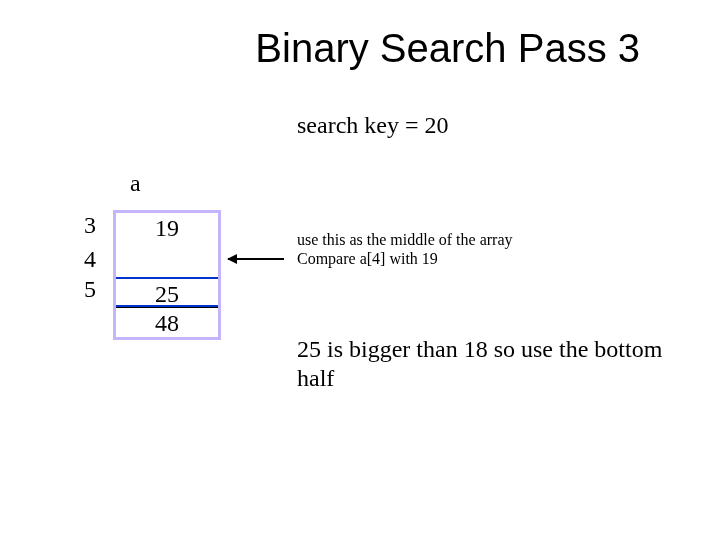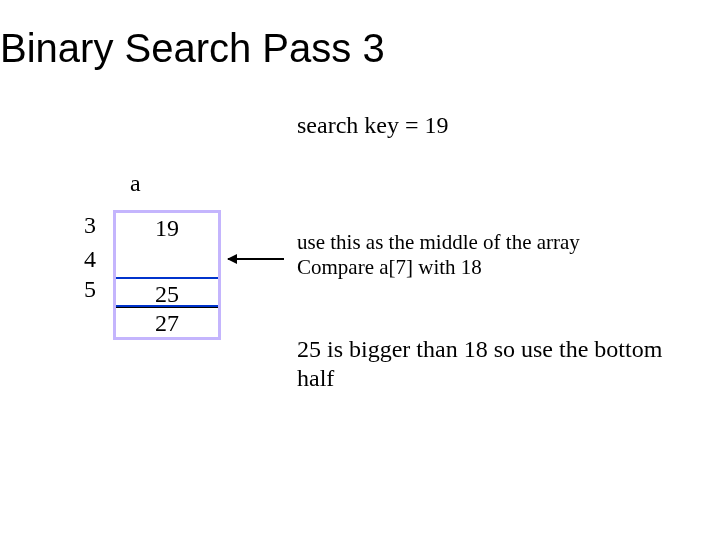--- a/index.html
+++ b/index.html
@@ -14,21 +14,21 @@
   .slide {
     position: relative;
     width: 720px;
     height: 540px;
   }
   .title {
     position: absolute;
     top: 26px;
     left: 0;
     width: 640px;
-    text-align: left;
+    text-align: right;
     font-family: Arial, Helvetica, sans-serif;
     font-size: 40px;
     font-weight: 400;
   }
   .search-key {
     position: absolute;
     top: 112px;
     left: 297px;
     font-size: 24px;
   }
@@ -87,55 +87,55 @@
     border-right: 10px solid #000;
     border-top: 5px solid transparent;
     border-bottom: 5px solid transparent;
   }
 
   .note1 {
     position: absolute;
     top: 230px;
     left: 297px;
     width: 400px;
-    font-size: 21px;
+    font-size: 16px;
     line-height: 1.2;
   }
   .note2 {
     position: absolute;
     top: 335px;
     left: 297px;
     width: 400px;
     font-size: 24px;
     line-height: 1.2;
   }
 </style>
 </head>
 <body>
 
 <div class="slide">
 
   <div class="title">Binary Search Pass 3</div>
 
-  <div class="search-key">search key = 19</div>
+  <div class="search-key">search key = 20</div>
 
   <div class="array-label">a</div>
 
   <div class="idx idx0">3</div>
   <div class="idx idx1">4</div>
   <div class="idx idx2">5</div>
 
   <div class="table">
     <div class="cell">19</div>
     <div class="cell hi">25</div>
-    <div class="cell">27</div>
+    <div class="cell">48</div>
   </div>
 
   <div class="arrow"></div>
 
   <div class="note1">
     <span>use this as the middle of the array</span><br>
-    <span>Compare a[7] with 18</span>
+    <span>Compare a[4] with 19</span>
   </div>
 
   <div class="note2">25 is bigger than 18 so use the bottom half</div>
 
 </div>
 
 </body></html>

